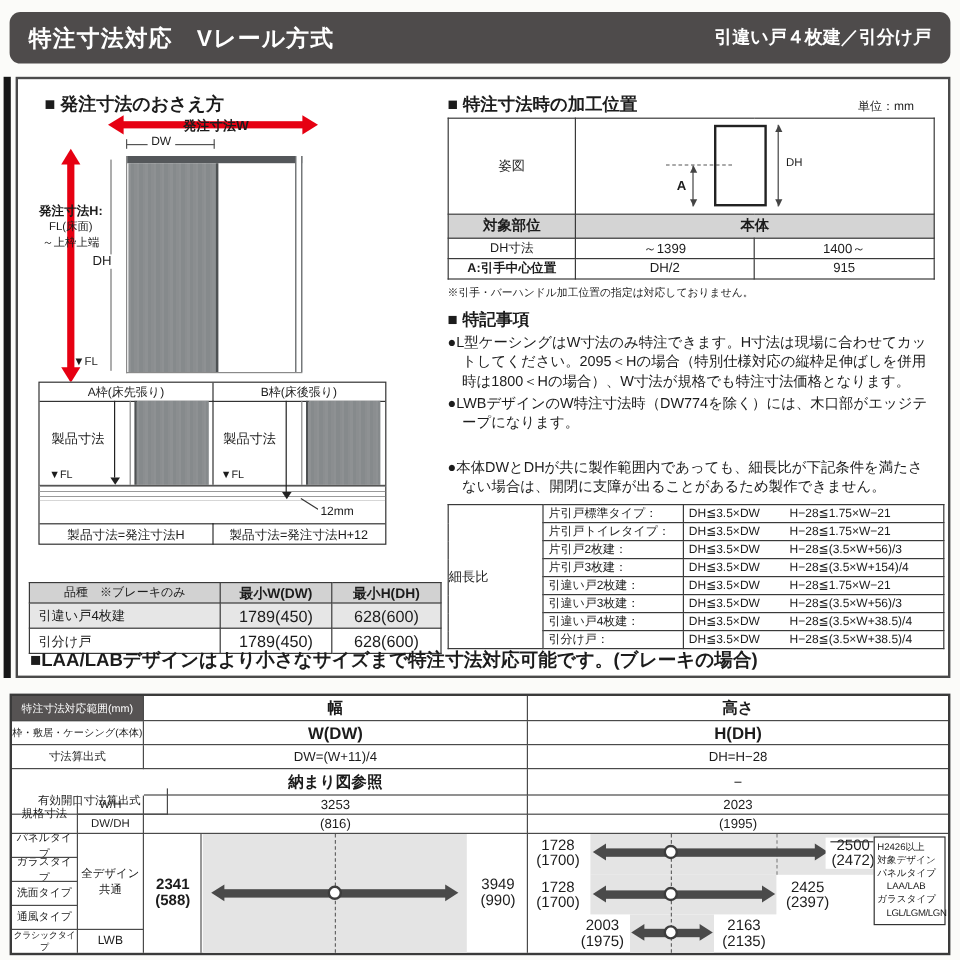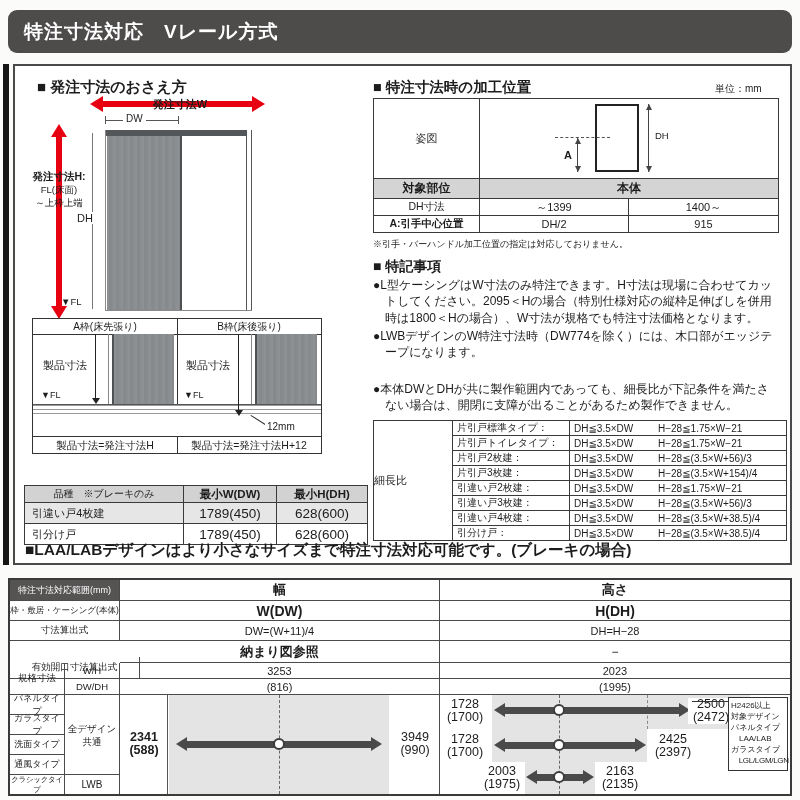--- a/index.html
+++ b/index.html
@@ -46,20 +46,21 @@
            display:flex;align-items:center;justify-content:center;text-align:center;overflow:hidden;}
   .rngnum{font-size:12.5px;line-height:13px;text-align:center;}
 </style>
 </head>
 <body>
 
 <div class="page">
 
   <div class="abs hdrbar">
     <span class="tl">特注寸法対応　Vレール方式</span>
+    <span class="tr">引違い戸４枚建／引分け戸</span>
   </div>
 
   <div class="abs blackstrip"></div>
 
   <div class="abs mainbox">
 
     <div class="abs h1" style="left:22px;top:12px;">■ 発注寸法のおさえ方</div>
 
     <div class="abs" style="left:10px;top:30px;width:262px;height:222px;">
       <div class="abs rarr-h" style="left:77px;top:5px;width:151px;"></div>

